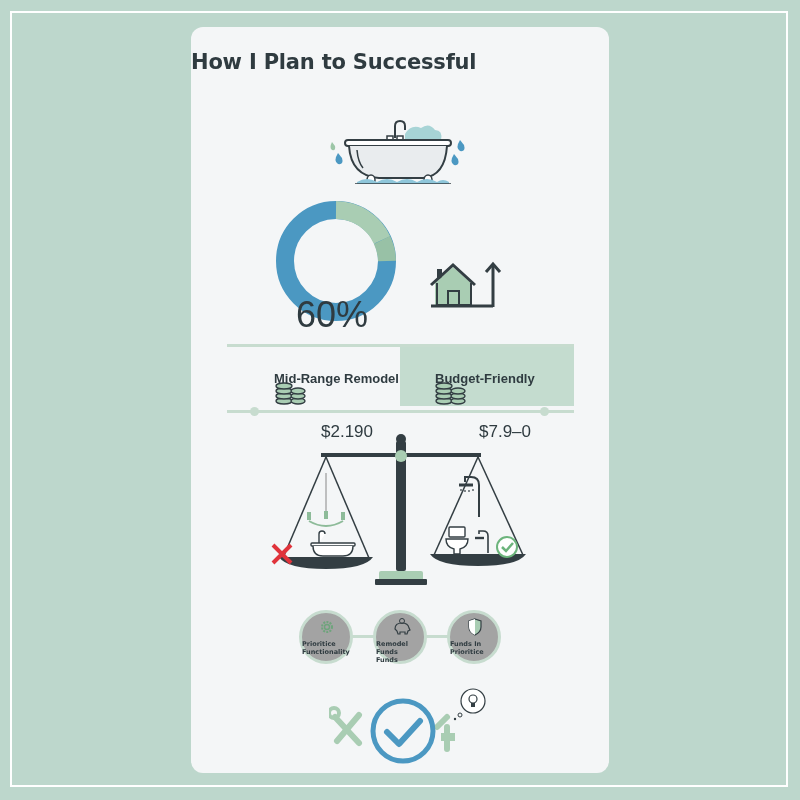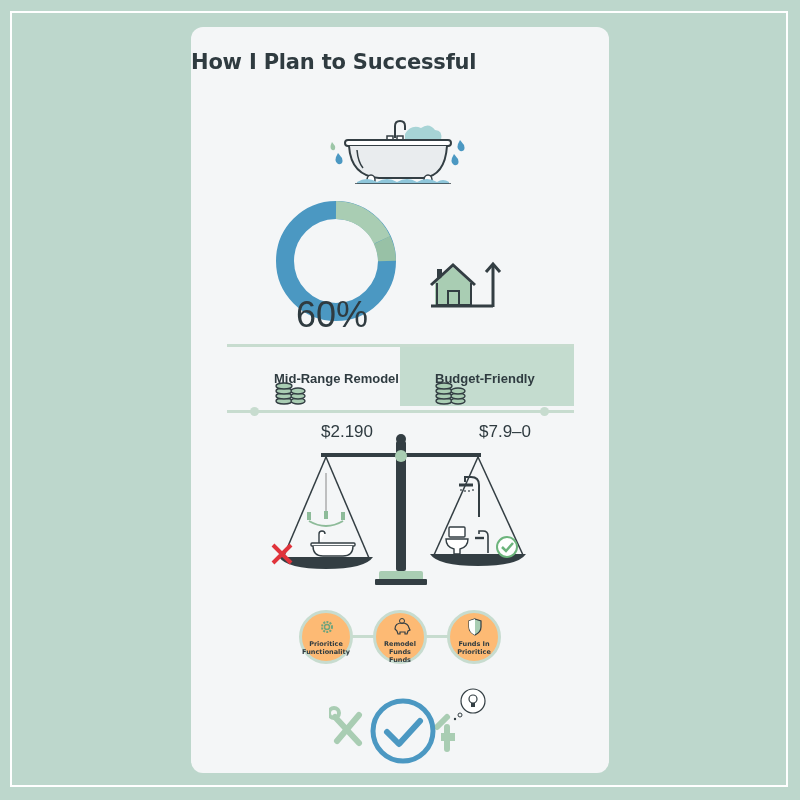--- a/index.html
+++ b/index.html
@@ -9,21 +9,21 @@
   .title { position:absolute; left:0; right:0; top:22px; text-align:left; color:#2f3b40; font-weight:bold; font-size:21px; line-height:27px; letter-spacing:-0.2px; }
   .abs { position:absolute; }
   .donut-label { position:absolute; left:85px; top:228px; width:112px; text-align:center; font-size:36px; color:#2f3b40; font-family:"Liberation Sans", sans-serif;margin-top:44px; }
   .compare { position:absolute; left:36px; top:317px; width:347px; height:62px; }
   .compare .topline { position:absolute; left:0; right:0; top:0; height:3px; background:#c7dccf; }
   .compare .right-bg { position:absolute; left:173px; right:0; top:3px; height:59px; background:#c4dccf; }
   .opt-title { position:absolute; font-size:13px; color:#2f3b40; font-weight:bold; font-family:"Liberation Sans", sans-serif;margin-top:16px; }
   .opt-price { position:absolute; font-size:17px; color:#2f3b40; font-family:"Liberation Sans", sans-serif;margin-top:39px; }
   .slider { position:absolute; left:36px; top:383px; width:347px; height:3px; background:#c7dccf; }
   .slider .dot { position:absolute; top:-3px; width:9px; height:9px; border-radius:50%; background:#c7dccf; }
-  .step { position:absolute; top:583px; width:54px; height:54px; border:3px solid #c7dccf; border-radius:50%; background:#fdba74; box-sizing:border-box; text-align:center; }
+  .step { position:absolute; top:583px; width:54px; height:54px; border:3px solid #c7dccf; border-radius:50%; background:#a3a3a3; box-sizing:border-box; text-align:left; }
   .step .lbl { position:absolute; left:0; right:0; top:27px; font-size:6.5px; line-height:8px; color:#2f3b40; font-weight:bold; }
   .step-link { position:absolute; top:608px; height:3px; background:#c7dccf; }
 </style>
 </head>
 <body>
 
 <div class="frame"></div>
 
 <div class="card">
 

